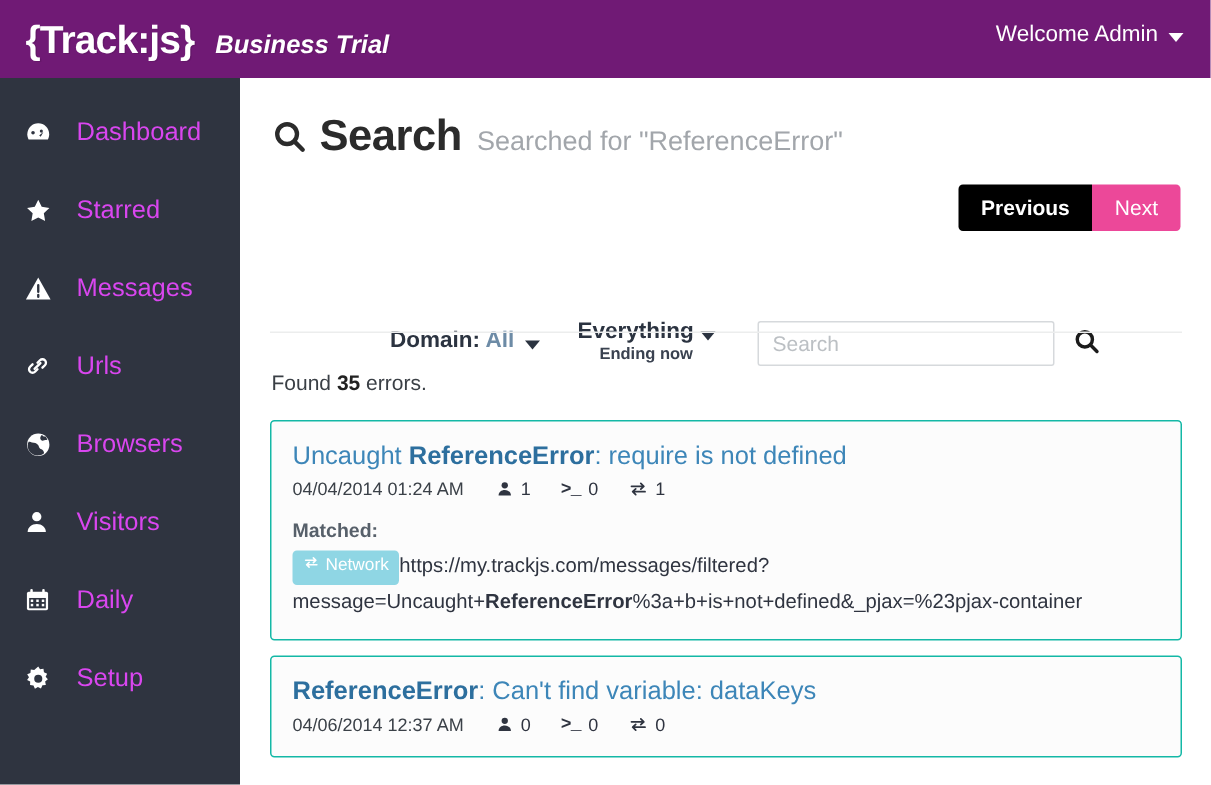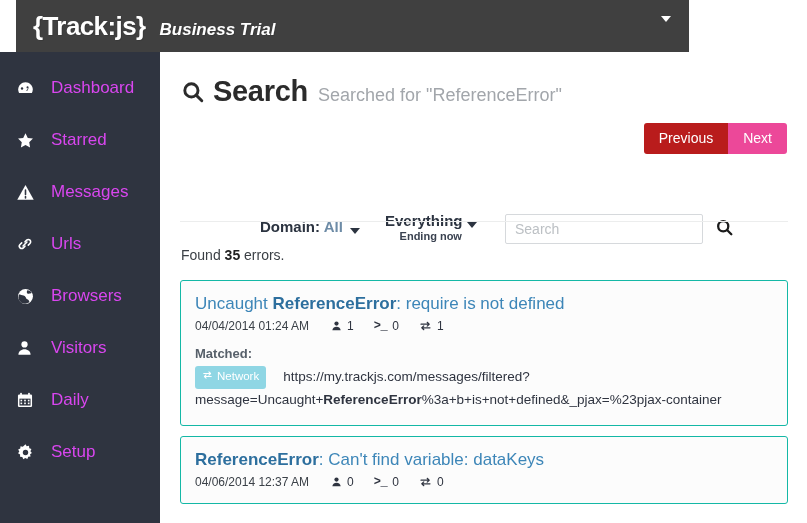--- a/index.html
+++ b/index.html
@@ -7,23 +7,23 @@
     margin: 0; padding: 0;
     width: 807px; height: 523px;
     overflow: hidden;
     background: #ffffff;
     font-family: "Liberation Sans", sans-serif;
     -webkit-font-smoothing: antialiased;
   }
 
   
   #topbar {
-    position: absolute; top: 0; left: 16px;
-    width: 673px; height: 52px;
-    background: #404040;
+    position: absolute; top: 0; left: 0;
+    width: 807px; height: 52px;
+    background: #701a75;
     display: flex; align-items: center;
   }
   #brand-wrap {
     display: flex; align-items: baseline;
     margin-left: 17px;
   }
   #logo {
     color: #ffffff;
     font-size: 26px;
     font-weight: bold;
@@ -106,21 +106,21 @@
     position: absolute; right: 20px; top: 71px;
     display: flex;
   }
   .pg-btn {
     font-size: 14px; color: #ffffff;
     padding: 8px 15px 9px;
     border: none; cursor: pointer;
     font-family: "Liberation Sans", sans-serif;
     line-height: 1;
   }
-  .pg-prev { background: #b91c1c; border-radius: 3px 0 0 3px; }
+  .pg-prev { background: #000000; border-radius: 3px 0 0 3px; font-weight: bold; }
   .pg-next { background: #ec4899; border-radius: 0 3px 3px 0; }
 
   
   #filters {
     position: absolute; top: 158px; left: 0; width: 647px;
     height: 50px;
   }
   #domain-filter {
     position: absolute; left: 100px; top: 8px;
     font-size: 15px; font-weight: bold; color: #2b3340;
@@ -208,34 +208,35 @@
   .matched-body {
     margin-top: 6px; font-size: 13.5px; color: #2f3440;
     line-height: 1.55; word-break: break-word;
   }
   .badge-network {
     display: inline-flex; align-items: center; gap: 4px;
     background: #8fd6e4; color: #ffffff;
     border-radius: 3px;
     font-size: 11.5px;
     padding: 2px 7px 3px;
-    margin-right: 17px;
+    margin-right: 0;
     position: relative; top: -1px;
   }
   .matched-body b { font-weight: bold; }
 </style>
 </head>
 <body>
 
 <div id="topbar">
   <div id="brand-wrap">
     <span id="logo">{Track:js}</span>
     <span id="plan">Business Trial</span>
   </div>
   <div id="welcome">
+    <span>Welcome Admin</span>
     <span class="caret-down"></span>
   </div>
 </div>
 
 <nav id="sidebar">
 
   <a class="nav-item">
     <span class="nav-ico">
       <svg width="19" height="19" viewBox="0 0 24 24" fill="#fff">
         <path d="M12 4C6.9 4 2.8 8.1 2.8 13.2c0 1.6.4 3.1 1.1 4.4h16.2c.7-1.3 1.1-2.8 1.1-4.4C21.2 8.1 17.1 4 12 4z"></path>

